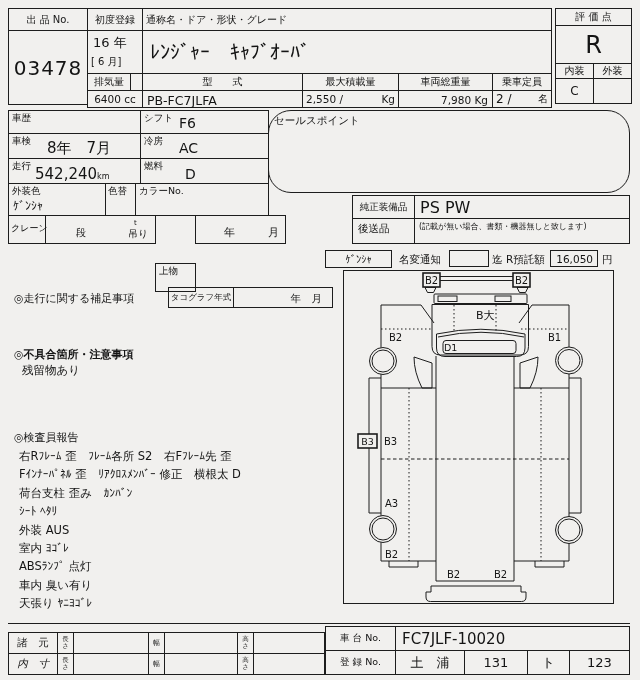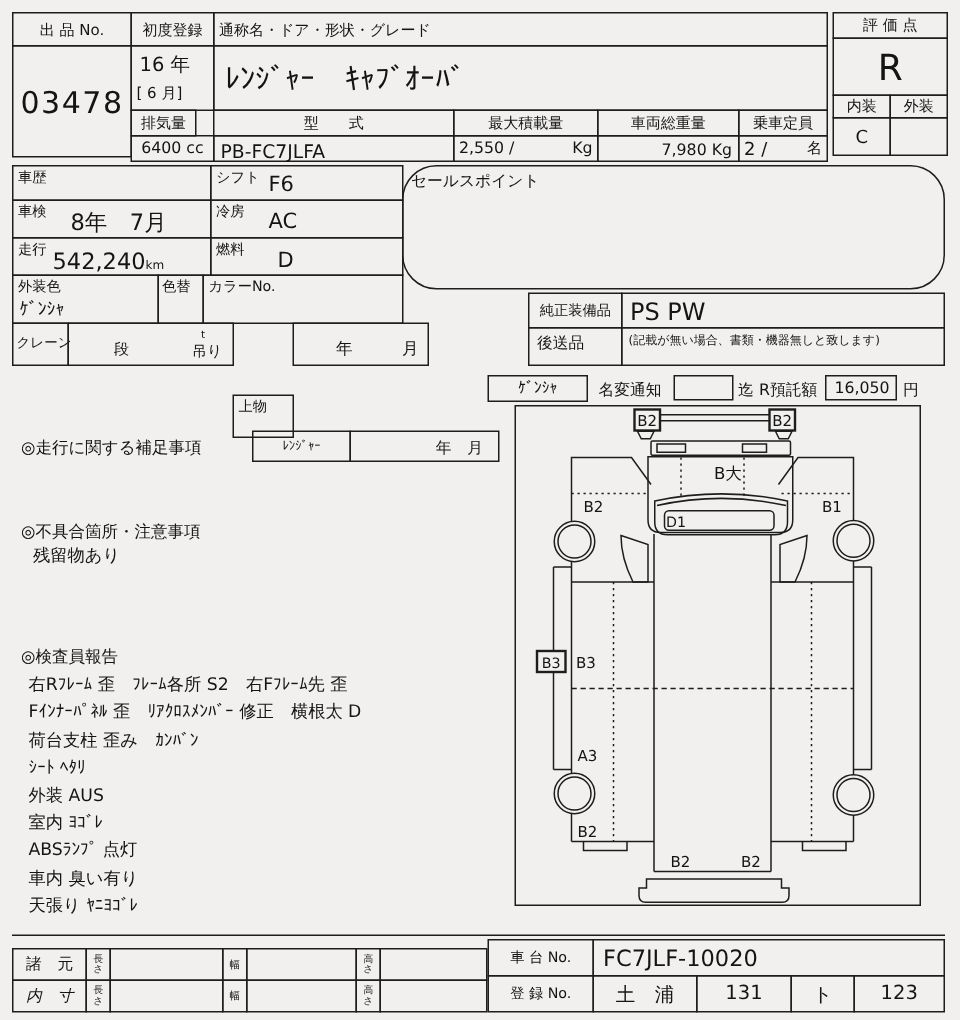--- a/index.html
+++ b/index.html
@@ -173,27 +173,27 @@
 <div class="cell" style="left:449px;top:250px;width:40px;height:17px;"></div>
 <div class="txt" style="left:492px;top:253px;font-size:10.5px;">迄</div>
 <div class="txt" style="left:506px;top:253px;font-size:10.5px;">R預託額</div>
 <div class="cell" style="left:550px;top:250px;width:48px;height:17px;">
     <div class="txt" style="right:4px;top:2px;font-size:10.5px;">16,050</div>
   </div>
 <div class="txt" style="left:602px;top:253px;font-size:10.5px;">円</div>
 
 <div class="txt" style="left:14px;top:291px;font-size:11px;">◎走行に関する補足事項</div>
 <div class="cell ctr" style="left:168px;top:287px;width:66px;height:21px;">
-    <span style="font-size:8.5px;">ﾚﾝｼﾞｬｰ</span>
+    <span style="font-size:8.5px;">タコグラフ年式</span>
   </div>
 <div class="cell" style="left:233px;top:287px;width:100px;height:21px;">
     <div class="txt" style="right:10px;top:4px;font-size:10.5px;">年　月</div>
   </div>
 
-<div class="txt" style="left:14px;top:347px;font-size:11px;">◎不具合箇所・注意事項</div>
+<div class="txt" style="left:14px;top:347px;font-size:11px;font-weight:bold;">◎不具合箇所・注意事項</div>
 <div class="txt" style="left:22px;top:363px;font-size:11.5px;">残留物あり</div>
 
 <div class="txt" style="left:14px;top:430px;font-size:11px;">◎検査員報告</div>
 <div class="abs" style="left:19px;top:447px;width:310px;font-size:11.5px;line-height:18.4px;white-space:nowrap;">
     <div>右Rﾌﾚｰﾑ 歪　ﾌﾚｰﾑ各所 S2　右Fﾌﾚｰﾑ先 歪</div>
     <div>Fｲﾝﾅｰﾊﾟﾈﾙ 歪　ﾘｱｸﾛｽﾒﾝﾊﾞｰ 修正　横根太 D</div>
     <div>荷台支柱 歪み　ｶﾝﾊﾞﾝ</div>
     <div>ｼｰﾄ ﾍﾀﾘ</div>
     <div>外装 AUS</div>
     <div>室内 ﾖｺﾞﾚ</div>

